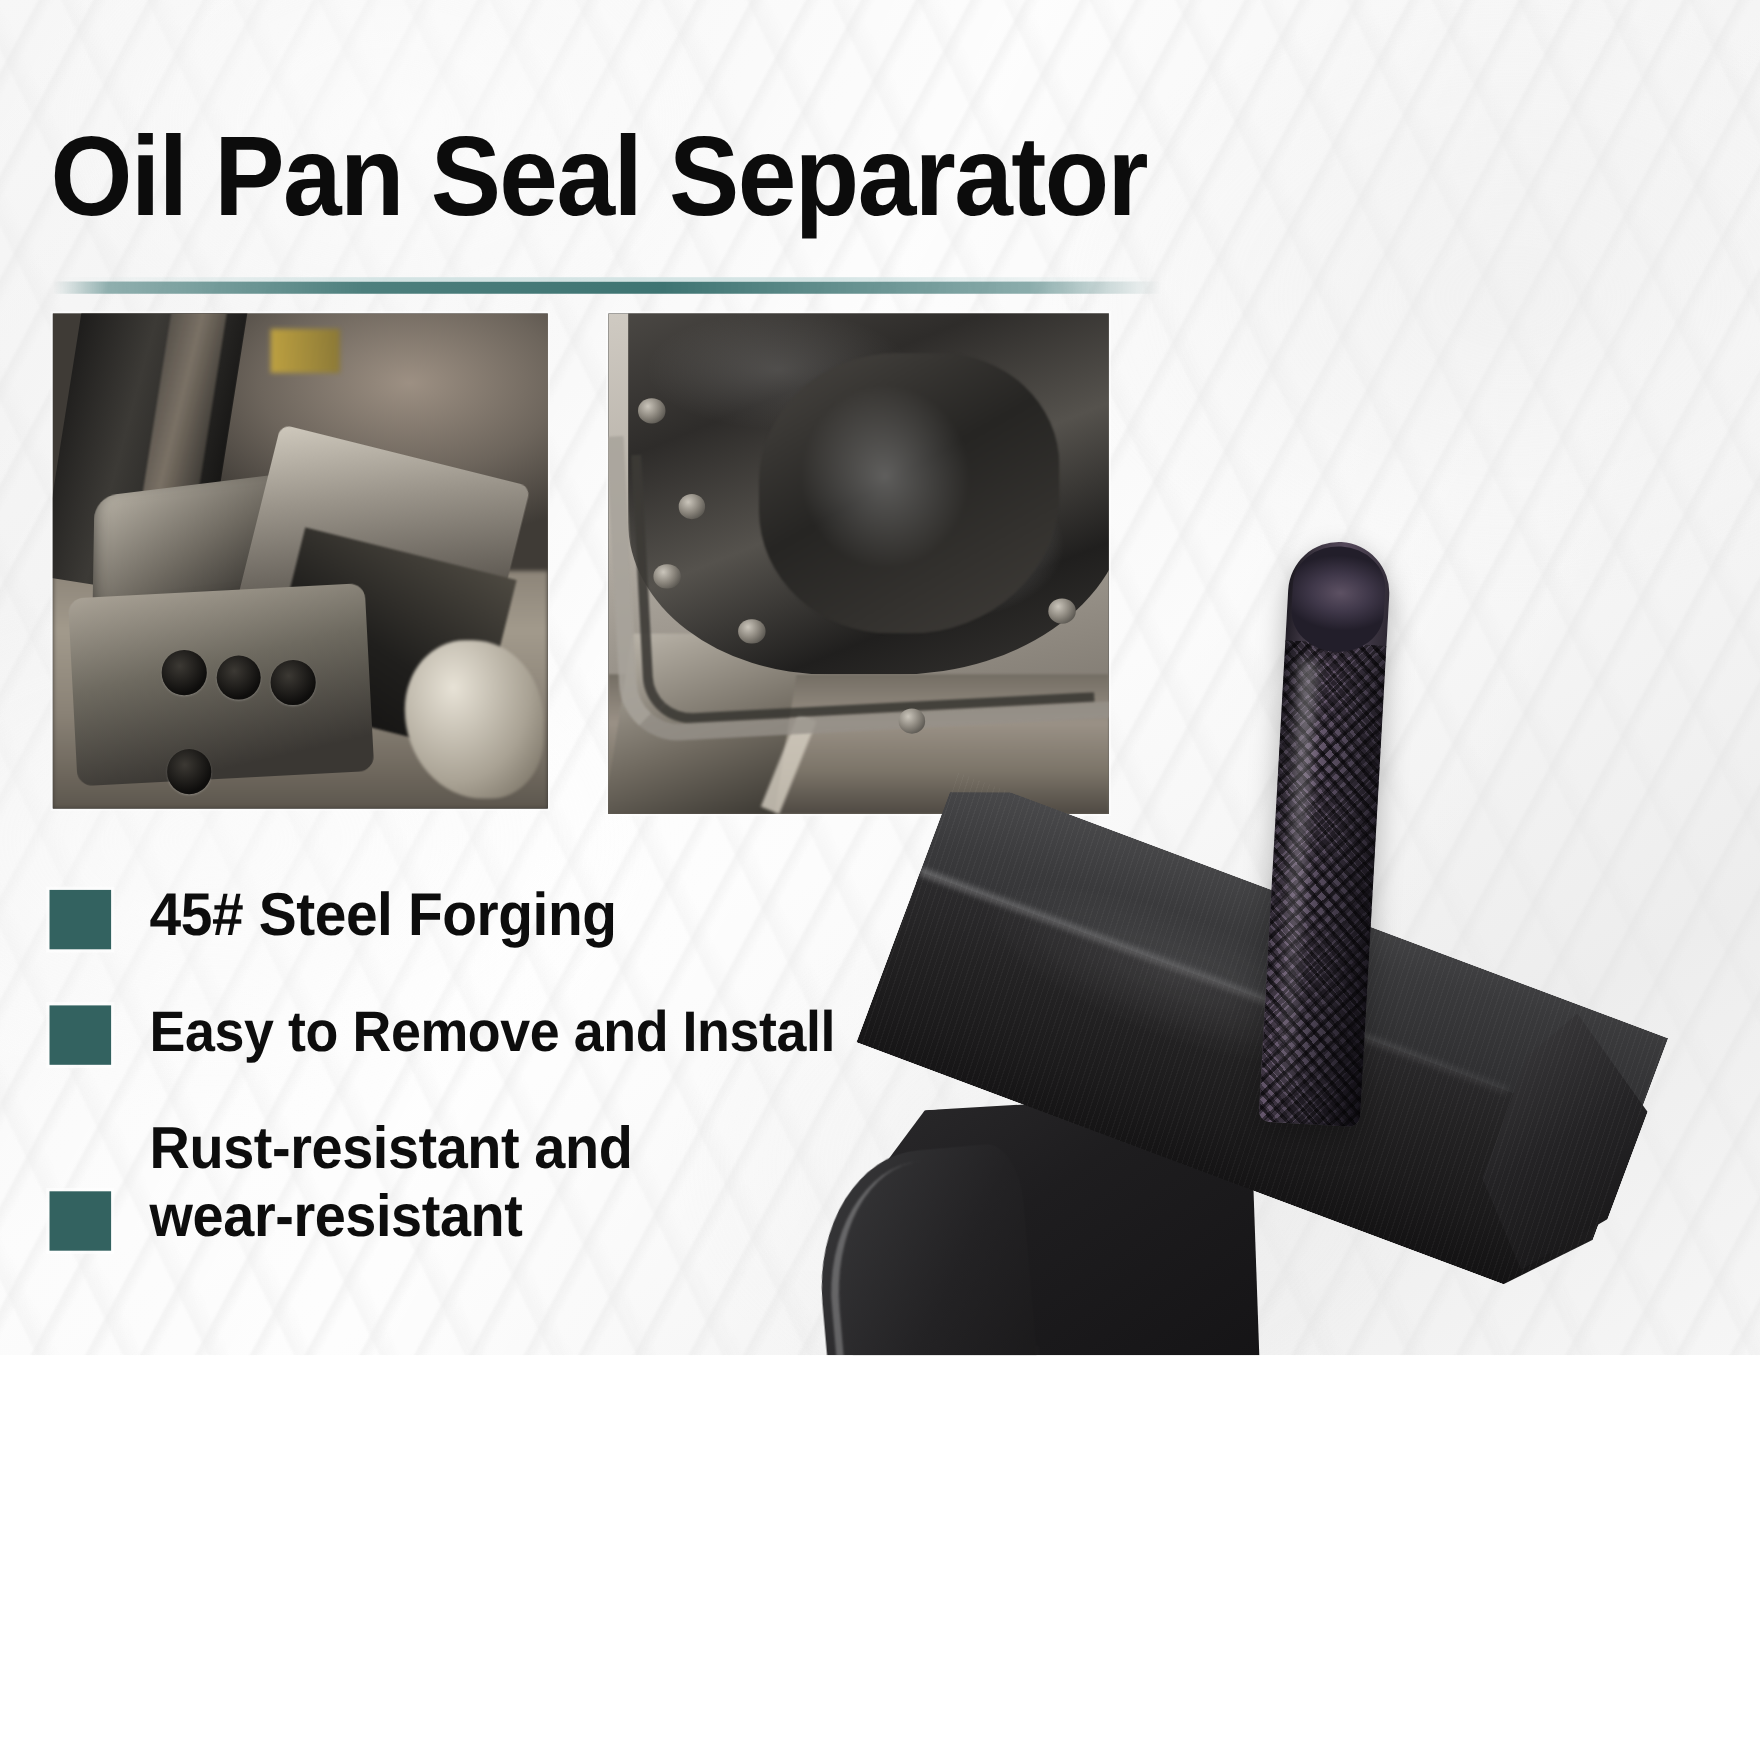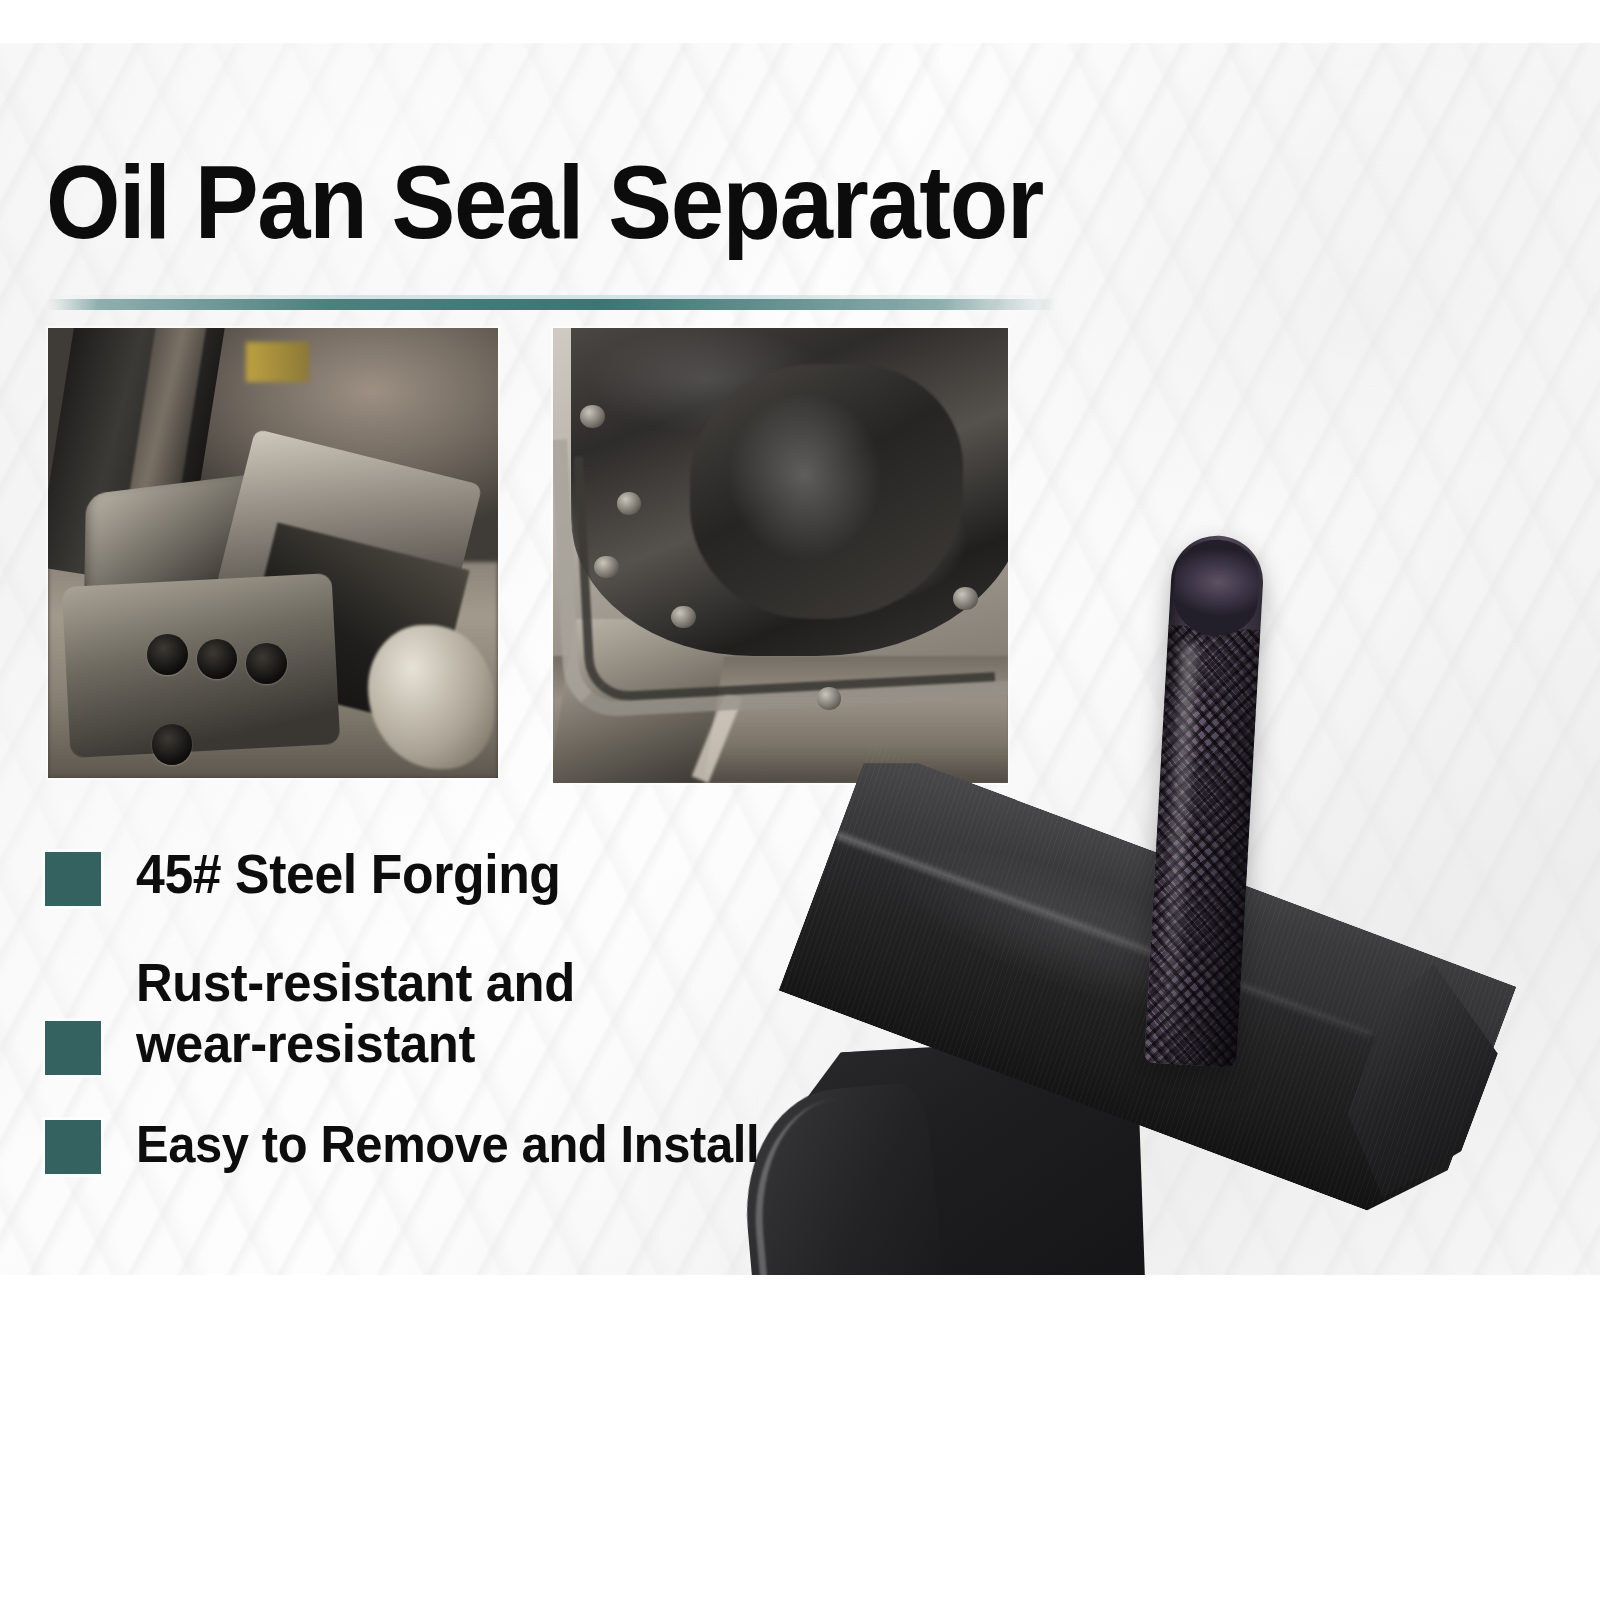--- a/index.html
+++ b/index.html
@@ -7,21 +7,20 @@
     padding: 0;
     background: #ffffff;
   }
   #page {
     position: relative;
     width: 1600px;
     height: 1232px;
     overflow: hidden;
     font-family: "Liberation Sans", sans-serif;
     background-color: #f4f4f4;
-    margin-top: 43px;
   }
 
   
   .bg-base {
     position: absolute;
     inset: 0;
     background:
       linear-gradient(118deg, rgba(255,255,255,0.0) 0%, rgba(255,255,255,0.85) 42%, rgba(255,255,255,0.0) 78%),
       linear-gradient(152deg, #f7f7f7 0%, #efefef 30%, #f8f8f8 55%, #ededed 80%, #f6f6f6 100%);
   }
@@ -556,29 +555,29 @@
       <div class="pin-cap"></div>
       <div class="pin-shine"></div>
     </div>
   </div>
 
   <div class="features">
     <div class="feature" id="feature-1">
       <span class="sq"></span>
       <span class="txt">45# Steel Forging</span>
     </div>
+    <div class="feature" id="feature-4">
+      <span class="sq"></span>
+      <span class="txt">Easy to Remove and Install</span>
+    </div>
     <div class="feature" id="feature-3">
       <span class="sq"></span>
       <span class="txt">Rust-resistant and
 wear-resistant</span>
     </div>
-    <div class="feature" id="feature-4">
-      <span class="sq"></span>
-      <span class="txt">Easy to Remove and Install</span>
-    </div>
   </div>
 
   <div class="band-cream"></div>
   <div class="band-cream-hi"></div>
   <div class="band-maroon"></div>
   <div class="band-teal"></div>
 
 </div>
 
 </body></html>

